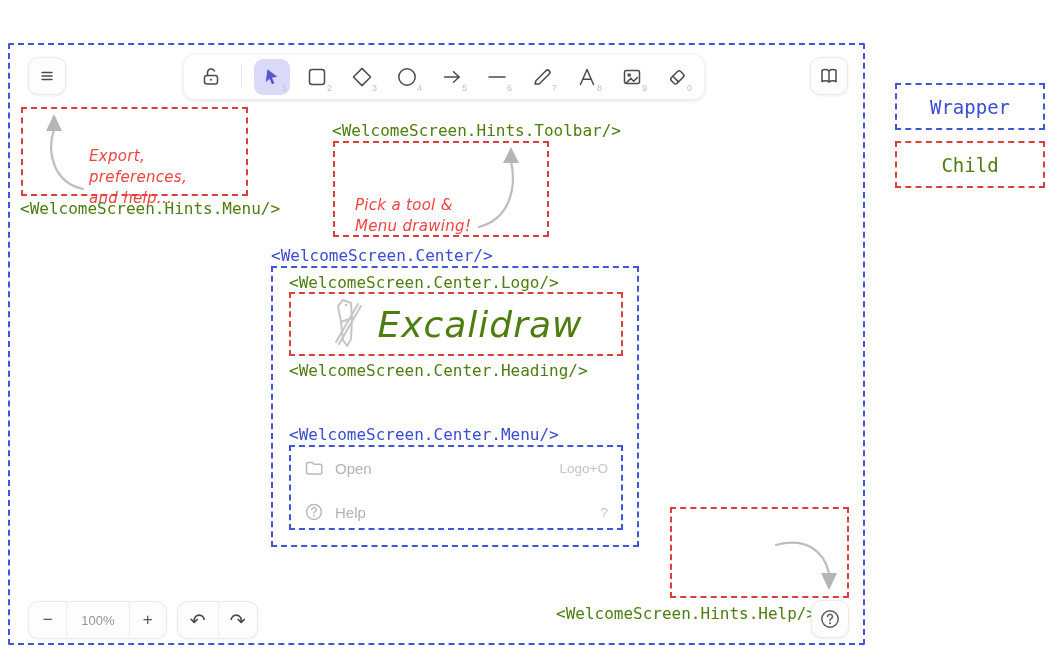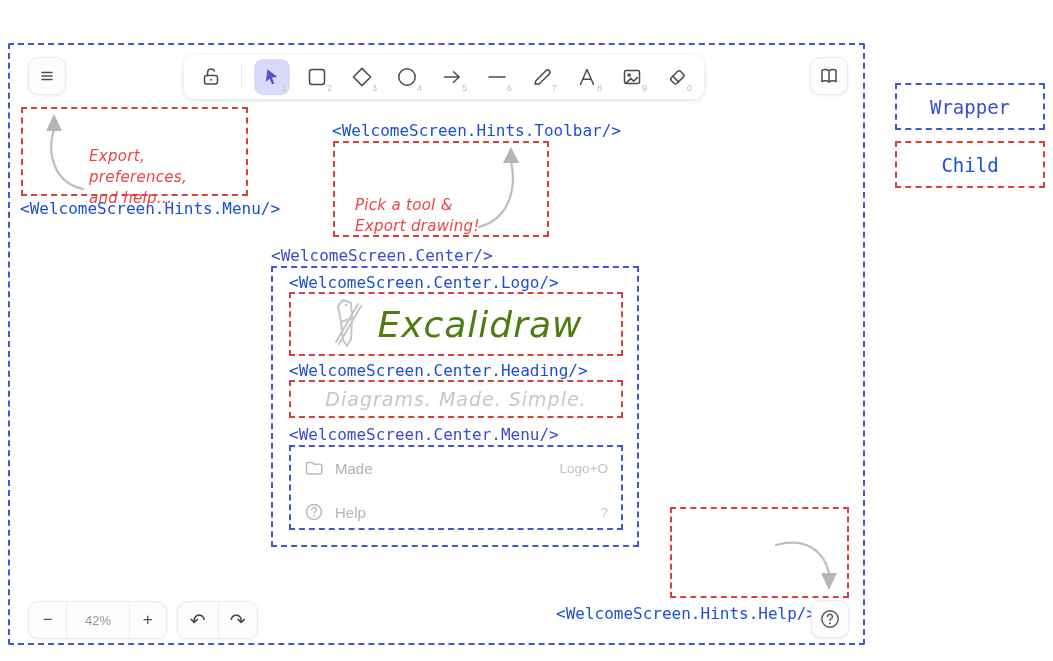--- a/index.html
+++ b/index.html
@@ -3,21 +3,21 @@
 <meta charset="utf-8">
 <style>
   * { margin:0; padding:0; box-sizing:border-box; }
   html,body { background:#fff; }
   .stage {
     position:relative; width:1053px; height:661px; overflow:hidden;
     font-family:"Liberation Sans", sans-serif; background:#fff;
   }
   .mono { font-family:"DejaVu Sans Mono","Liberation Mono",monospace; }
   .blue-text { color:#3a4cd1; }
-  .red-text  { color:#1d4ed8; }
+  .red-text  { color:#4d7c0f; }
   .blue-dash { border:2px dashed #4355d6; }
   .red-dash  { border:2px dashed #d93f3f; }
   .abs { position:absolute; }
 
   .page-title { left:14px; top:8px; font-size:18px; font-weight:bold; }
 
   .app-frame { left:8px; top:43px; width:857px; height:602px; border-radius:2px; }
 
   .ui-btn {
     width:38px; height:38px; border-radius:10px; background:#fdfdfe;
@@ -202,21 +202,21 @@
         <div>Export, preferences,</div>
         <div>and help...</div>
       </div>
     </div>
     <div class="abs hint-label mono red-text" style="left:10px; top:154px;">&lt;WelcomeScreen.Hints.Menu/&gt;</div>
 
     <div class="abs hint-label mono red-text" style="left:322px; top:76px;">&lt;WelcomeScreen.Hints.Toolbar/&gt;</div>
     <div class="abs red-dash" style="left:323px; top:96px; width:216px; height:96px;">
       <div class="abs hand" style="left:20px; top:52px;">
         <div>Pick a tool &amp;</div>
-        <div>Export drawing!</div>
+        <div>Menu drawing!</div>
       </div>
       <svg class="abs hint-arrow" style="left:138px; top:2px;" width="54" height="88" viewBox="0 0 54 88">
         <path d="M6,82 C36,74 44,44 38,16"></path>
         <polygon points="30,18 46,18 38,2"></polygon>
       </svg>
     </div>
 
     <div class="abs hint-label mono blue-text" style="left:261px; top:201px;">&lt;WelcomeScreen.Center/&gt;</div>
     <div class="abs blue-dash" style="left:261px; top:221px; width:368px; height:281px;">
 
@@ -227,32 +227,29 @@
             <path d="M14,4 L22,7 L23,22 L12,26 L9,10 Z"></path>
             <circle cx="17" cy="9" r="1.3" fill="#c6c6c6" stroke="none"></circle>
             <path d="M12,26 L14,44 L18,50 L22,43 L23,22"></path>
             <path d="M29,8 L7,46 M32,10 L10,48"></path>
           </svg>
           <span class="logo-text">Excalidraw</span>
         </div>
       </div>
 
       <div class="abs center-inner-label mono red-text" style="left:16px; top:93px;">&lt;WelcomeScreen.Center.Heading/&gt;</div>
-      <div class="abs red-dash" style="left:16px; top:112px; width:334px; height:38px;">
-        <div class="heading-text">Diagrams. Made. Simple.</div>
-      </div>
 
       <div class="abs center-inner-label mono blue-text" style="left:16px; top:157px;">&lt;WelcomeScreen.Center.Menu/&gt;</div>
       <div class="abs blue-dash" style="left:16px; top:177px; width:334px; height:85px;">
 
         <div class="menu-row" style="top:8px;">
           <svg width="20" height="20" viewBox="0 0 20 20" class="micon">
             <path d="M2.5,6 a1.6,1.6 0 0 1 1.6,-1.6 h4.3 l1.8,1.9 h6 a1.6,1.6 0 0 1 1.6,1.6 v6.5 a1.6,1.6 0 0 1 -1.6,1.6 h-12.1 a1.6,1.6 0 0 1 -1.6,-1.6 Z"></path>
           </svg>
-          <span class="mi-label">Made</span>
+          <span class="mi-label">Open</span>
           <span class="mi-shortcut">Logo+O</span>
         </div>
 
         <div class="menu-row" style="top:52px;">
           <svg width="20" height="20" viewBox="0 0 20 20">
             <circle cx="10" cy="10" r="7.4" stroke="#b9b9bf" stroke-width="1.5" fill="none"></circle>
             <path d="M7.8,7.8 a2.2,2.2 0 1 1 3.3,1.9 c-.7.4-1.1.8-1.1 1.6" stroke="#b9b9bf" stroke-width="1.5" fill="none" stroke-linecap="round"></path>
             <circle cx="10" cy="13.9" r="0.9" fill="#b9b9bf"></circle>
           </svg>
           <span class="mi-label">Help</span>
@@ -273,21 +270,21 @@
       <svg width="22" height="22" viewBox="0 0 22 22">
         <circle cx="11" cy="11" r="8.2" stroke="#55555c" stroke-width="1.4" fill="none"></circle>
         <path d="M8.6,8.6 a2.4,2.4 0 1 1 3.6,2.1 c-.8.45-1.2.9-1.2 1.8" stroke="#55555c" stroke-width="1.4" fill="none" stroke-linecap="round"></path>
         <circle cx="11" cy="15.3" r="1" fill="#55555c"></circle>
       </svg>
     </div>
 
     <div class="footer-island" style="left:18px; width:139px;">
       <div class="fi-btn" style="width:38px;">−</div>
       <div class="fi-divider"></div>
-      <div class="zoom-level">42%</div>
+      <div class="zoom-level">100%</div>
       <div class="fi-divider"></div>
       <div class="fi-btn" style="width:37px;">+</div>
     </div>
 
     <div class="footer-island" style="left:167px; width:81px;">
       <div class="fi-btn undo-glyph" style="width:40px;">↶</div>
       <div class="fi-divider"></div>
       <div class="fi-btn undo-glyph" style="width:39px;">↷</div>
     </div>
 

